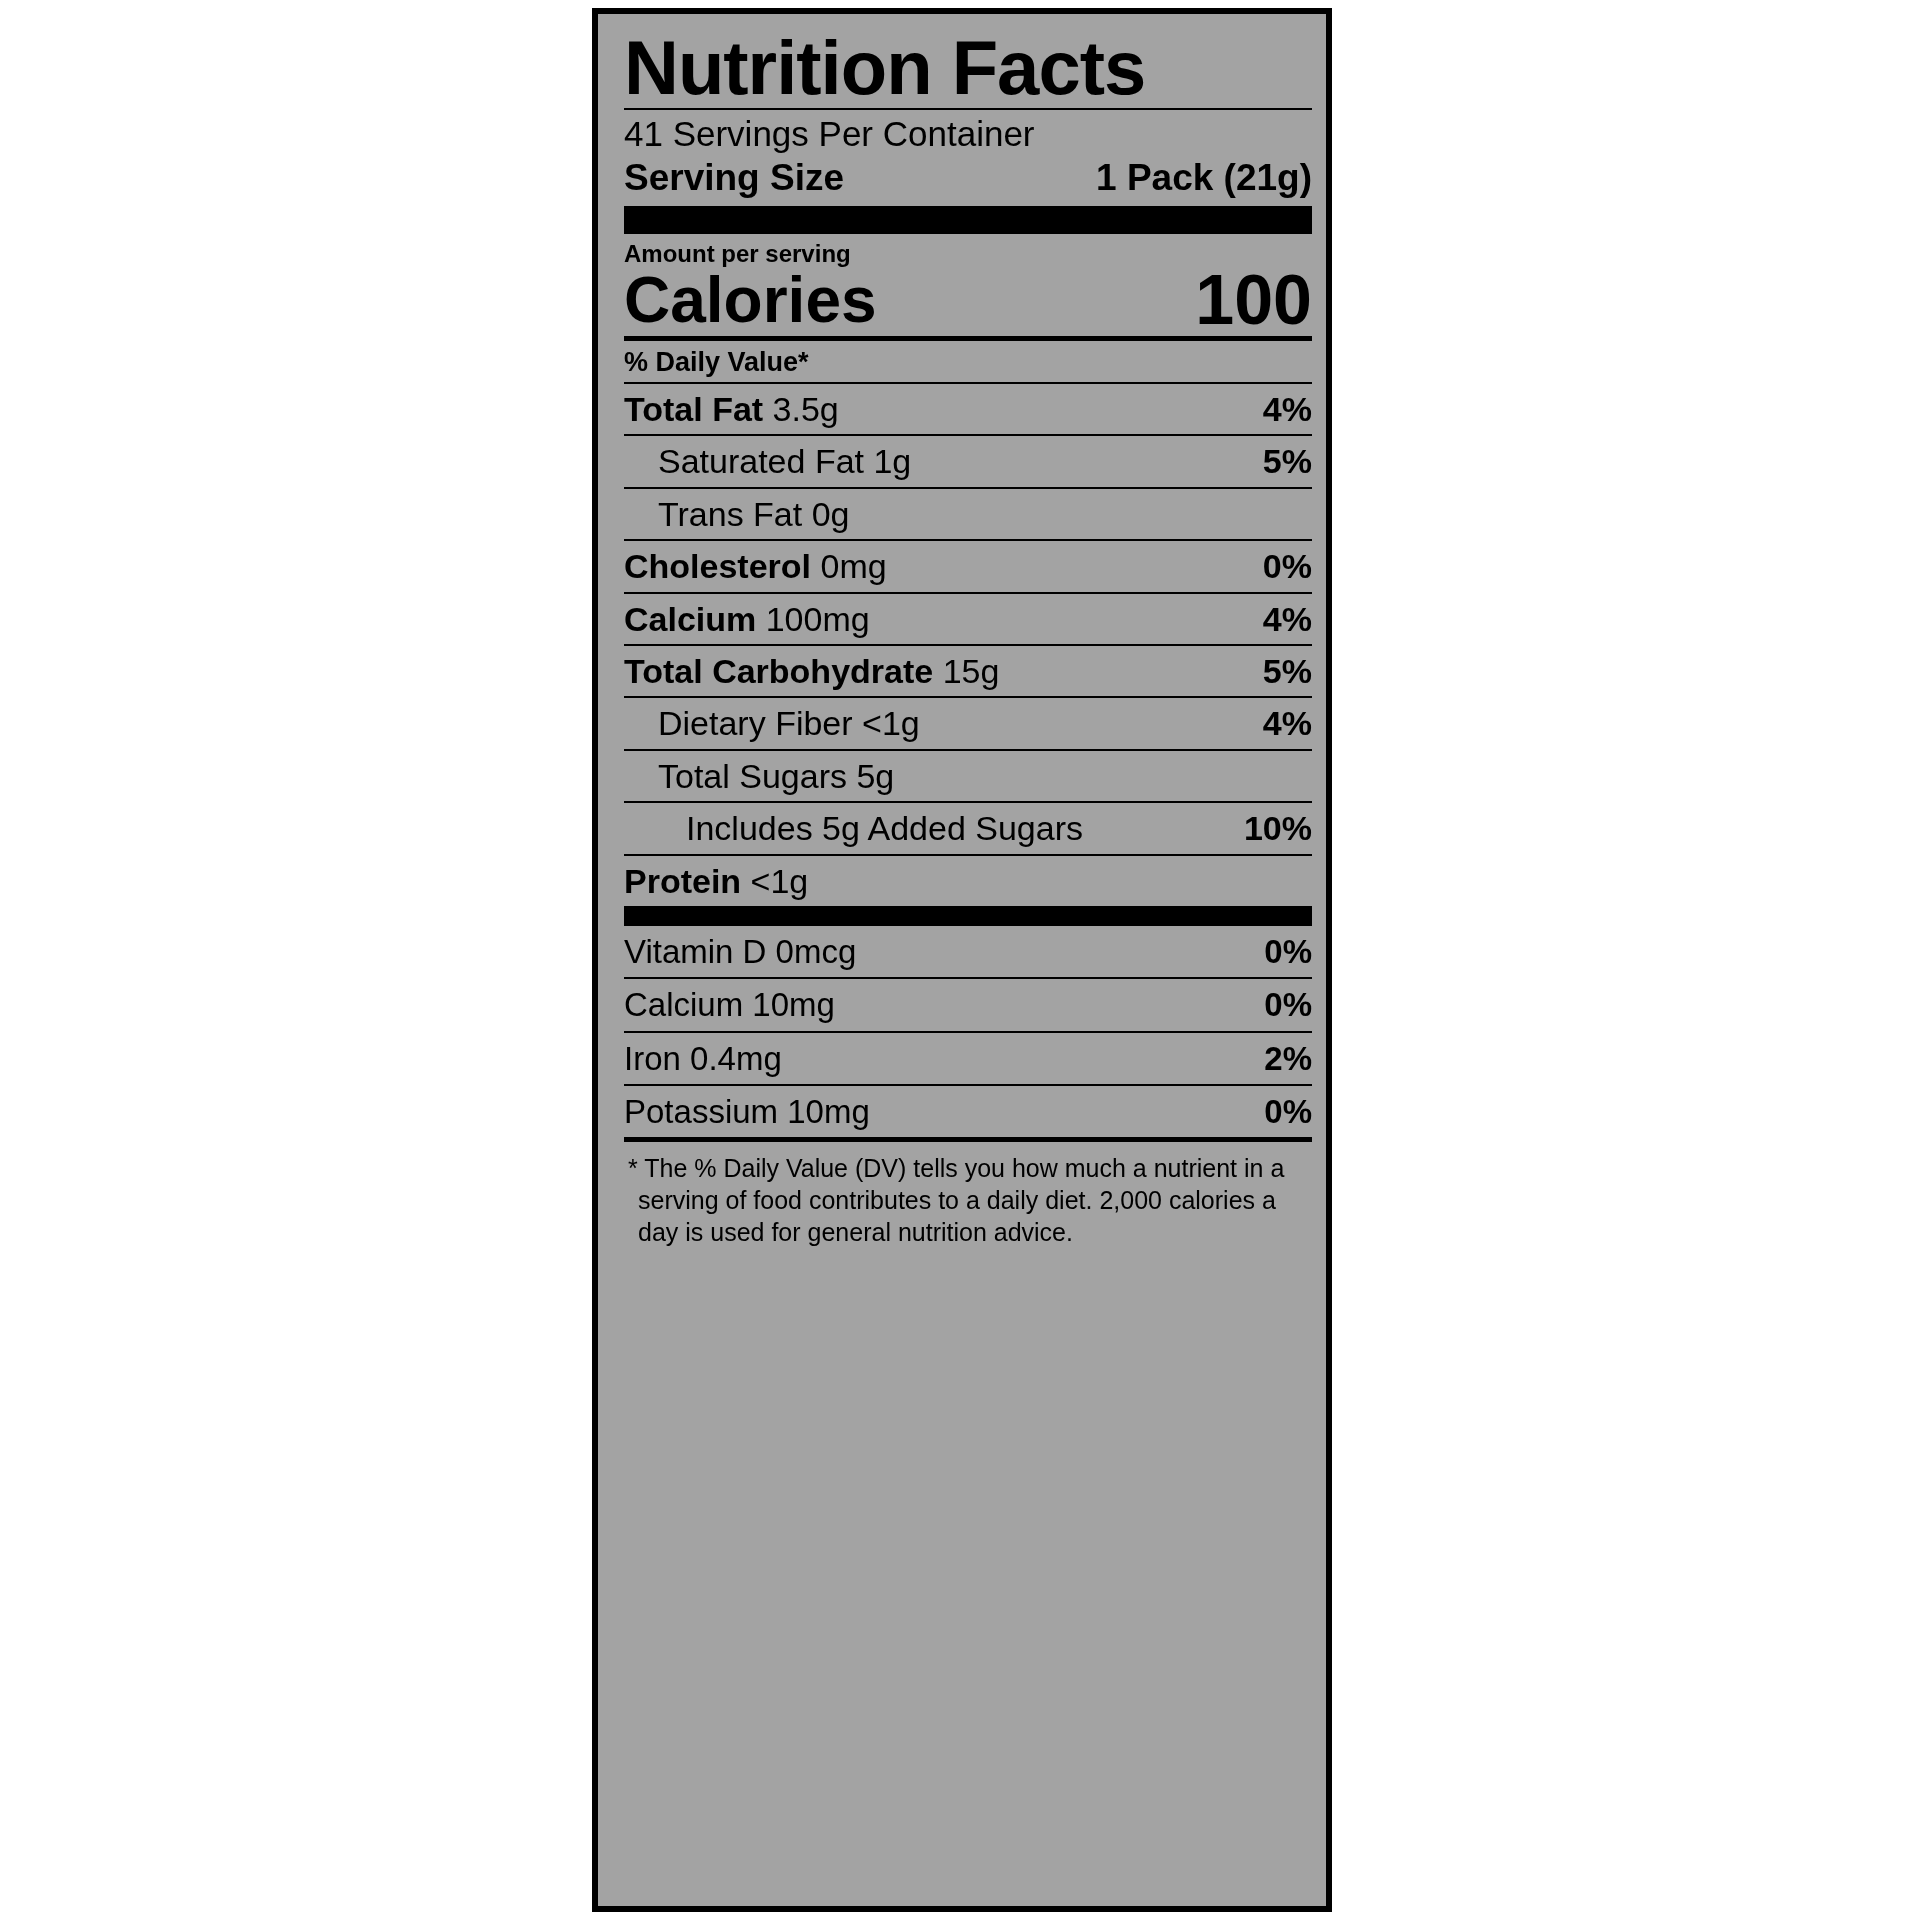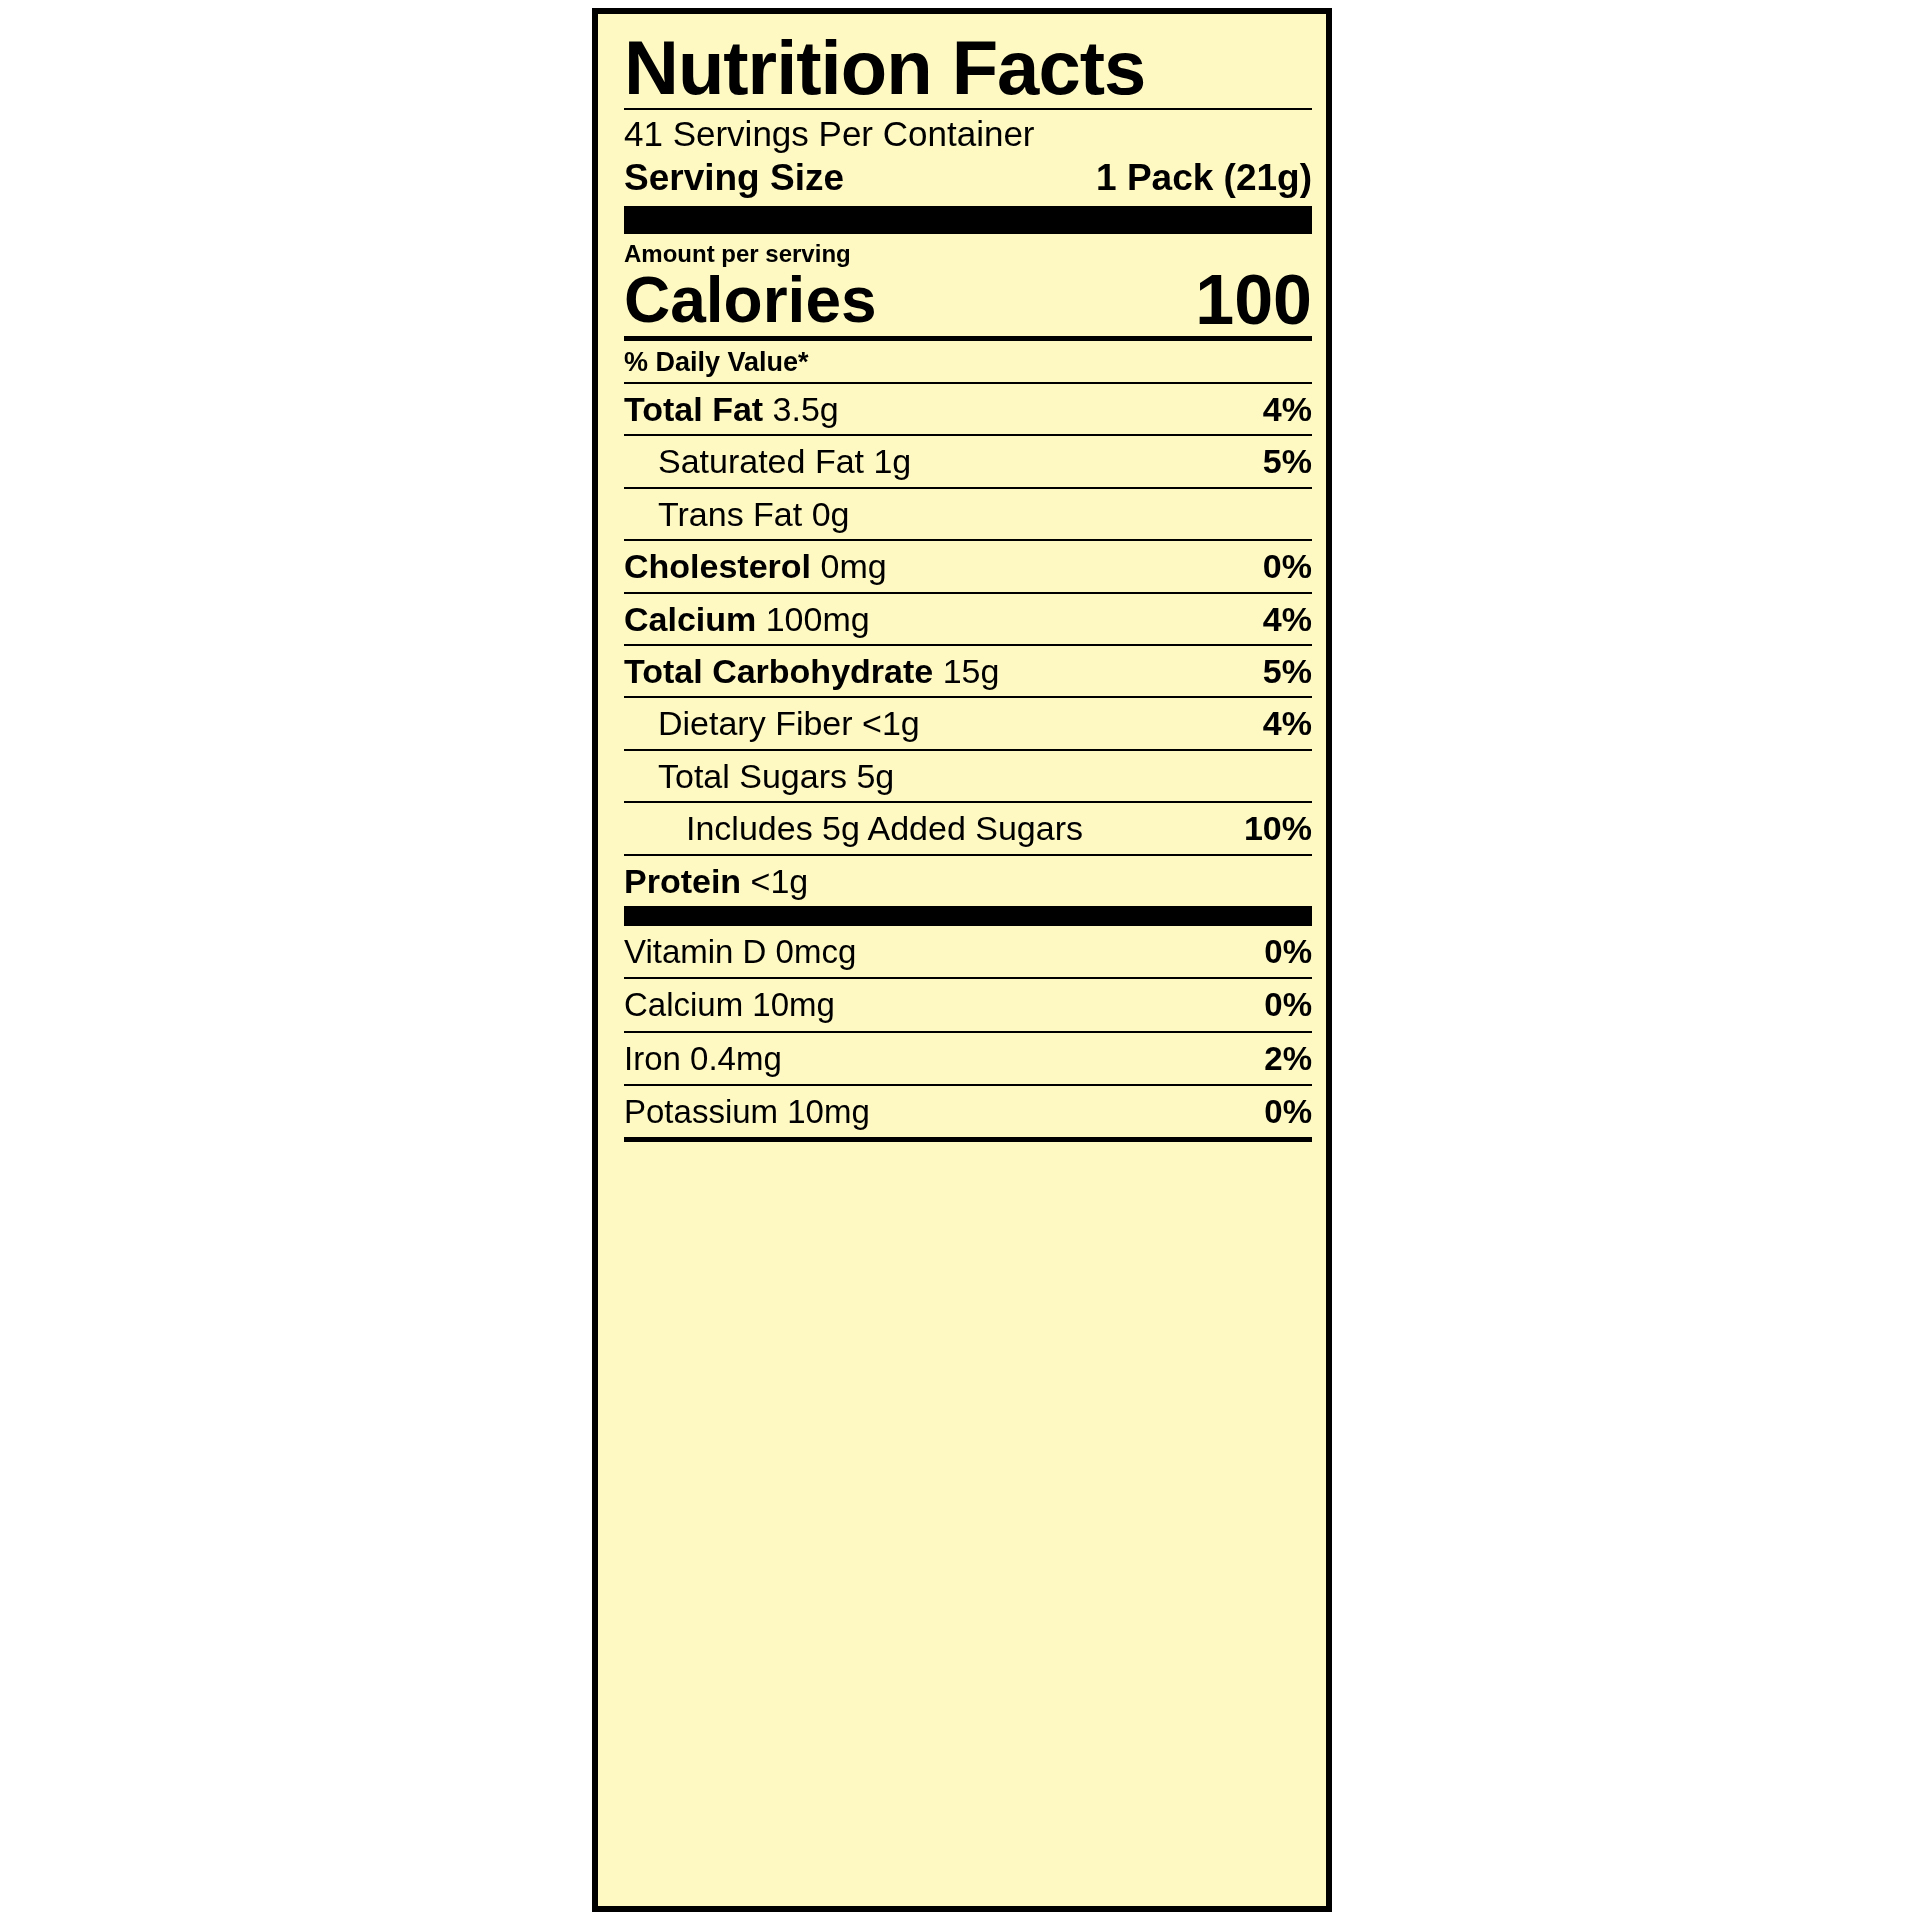--- a/index.html
+++ b/index.html
@@ -15,21 +15,21 @@
     overflow: hidden;
   }
   #panel {
     position: absolute;
     left: 592px;
     top: 8px;
     width: 740px;
     height: 1904px;
     border: 6px solid #000;
     box-sizing: border-box;
-    background: #fef9c3;
+    background: #a3a3a3;
   }
   #inner {
     position: absolute;
     left: 26px;
     top: 18px;
     width: 688px;
     box-sizing: border-box;
   }
 
   .title {
@@ -213,14 +213,15 @@
         </div>
         <div class="rule-thin"></div>
         <div class="row">
           <span class="nm">Potassium 10mg</span>
           <span class="dv">0%</span>
         </div>
       </div>
 
     <div class="rule-med"></div>
 
+    <div class="footnote">* The % Daily Value (DV) tells you how much a nutrient in a serving of food contributes to a daily diet. 2,000 calories a day is used for general nutrition advice.</div>
   </div>
 </div>
 
 </body></html>

